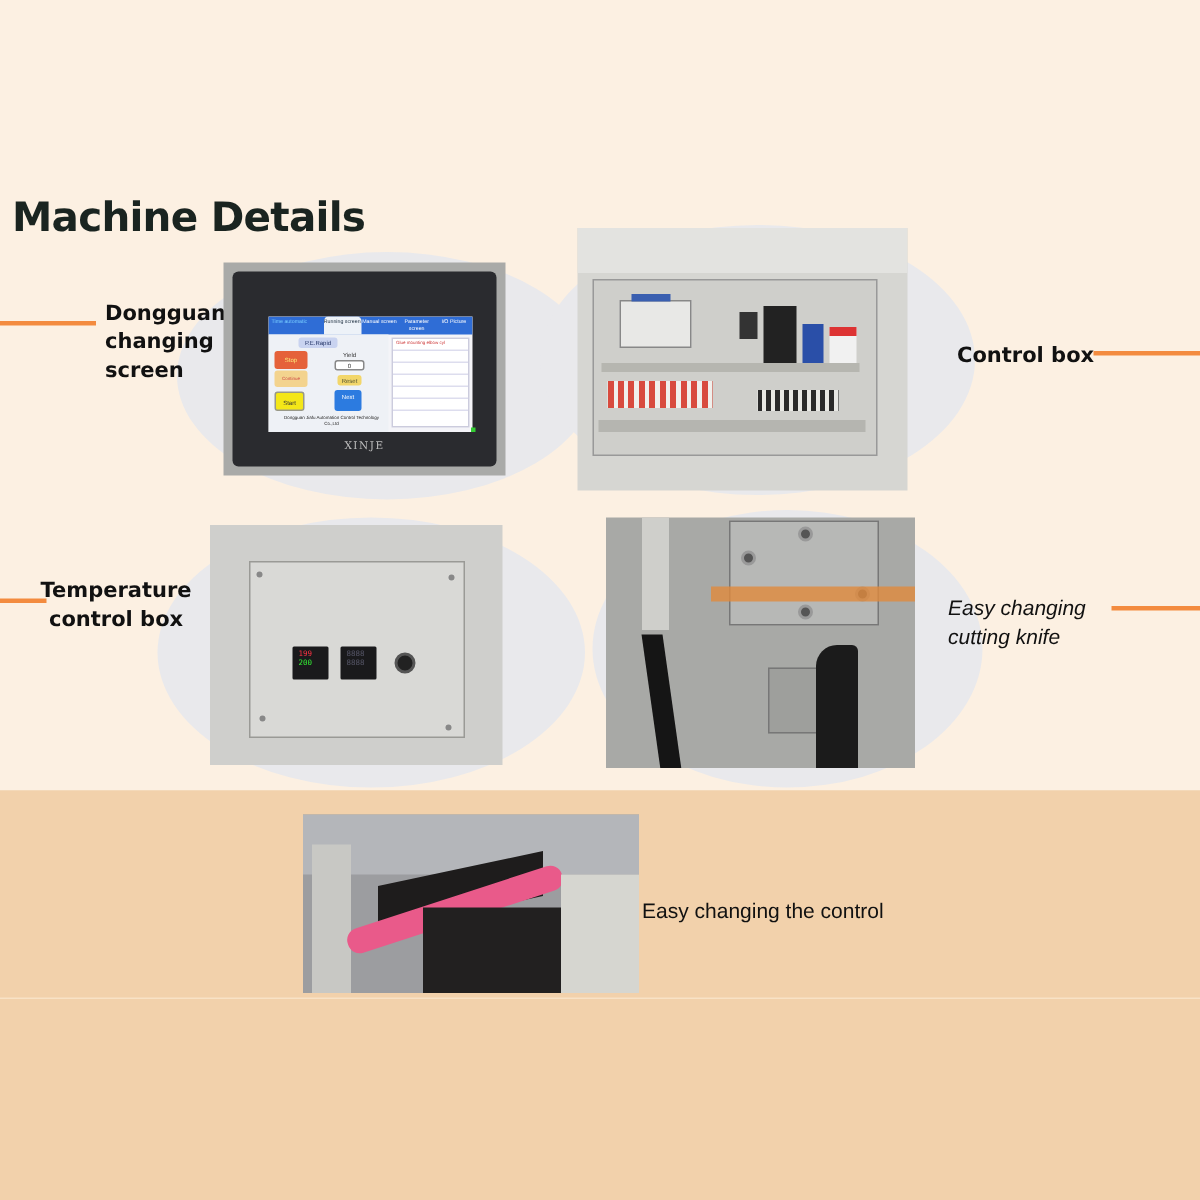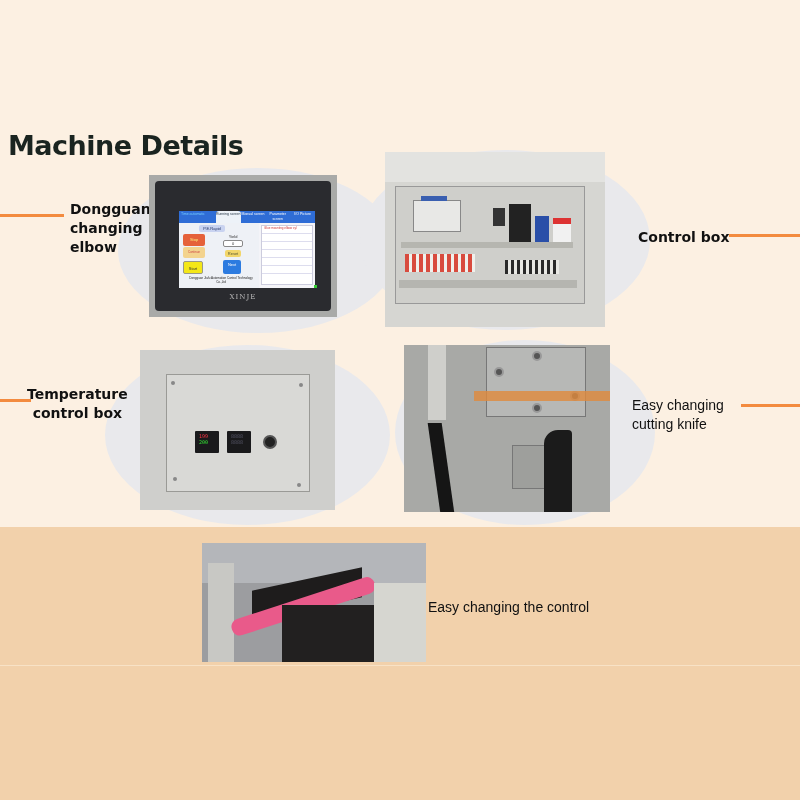--- a/index.html
+++ b/index.html
@@ -58,21 +58,21 @@
   <div class="circle" style="left:360px;top:150px;width:290px;height:180px;"></div>
   <div class="circle" style="left:105px;top:345px;width:285px;height:180px;"></div>
   <div class="circle" style="left:395px;top:340px;width:260px;height:185px;"></div>
 
   <h1 class="title">Machine Details</h1>
 
   <div class="oline" style="left:0;top:214px;width:64px;"></div>
   <div class="label bold" style="left:70px;top:200px;">
     <div>Dongguan</div>
     <div>changing</div>
-    <div>elbow</div>
+    <div>screen</div>
   </div>
   <div class="photo hmi-frame" style="left:149px;top:175px;width:188px;height:142px;padding-left:40px;">
     <div class="hmi-bezel">
       <div class="hmi-screen">
         <div class="hmi-tabs">
           <div class="hmi-tab info">Time automatic</div>
           <div class="hmi-tab active">Running screen</div>
           <div class="hmi-tab">Manual screen</div>
           <div class="hmi-tab">Parameter screen</div>
           <div class="hmi-tab">I/O Picture</div>
@@ -149,21 +149,21 @@
     <div style="position:absolute;left:128px;top:6px;width:10px;height:10px;border-radius:50%;background:#555;border:2px solid #999;"></div>
     <div style="position:absolute;left:90px;top:22px;width:10px;height:10px;border-radius:50%;background:#555;border:2px solid #999;"></div>
     <div style="position:absolute;left:166px;top:46px;width:10px;height:10px;border-radius:50%;background:#555;border:2px solid #999;"></div>
     <div style="position:absolute;left:128px;top:58px;width:10px;height:10px;border-radius:50%;background:#555;border:2px solid #999;"></div>
     <div style="position:absolute;left:70px;top:46px;width:136px;height:10px;background:#E08A3C;opacity:0.8;"></div>
     <div style="position:absolute;left:24px;top:0;width:18px;height:75px;background:#CFCFCB;"></div>
     <div style="position:absolute;left:30px;top:78px;width:14px;height:90px;background:#151515;transform:skewX(8deg);"></div>
     <div style="position:absolute;left:108px;top:100px;width:58px;height:44px;background:#9E9F9C;border:1px solid #777;"></div>
     <div style="position:absolute;left:140px;top:85px;width:28px;height:82px;background:#1B1B1B;border-radius:14px 4px 0 0;"></div>
   </div>
-  <div class="label" style="left:632px;top:396px;font-size:14px;">
+  <div class="label" style="left:632px;top:396px;font-size:14px;font-style:italic;">
     <div>Easy changing</div>
     <div>cutting knife</div>
   </div>
   <div class="oline" style="left:741px;top:404px;width:59px;"></div>
 </div>
 
 <div class="bottom-section"></div>
 <div class="divider"></div>
 
 <div class="photo sp" style="left:202px;top:543px;width:224px;height:119px;">

